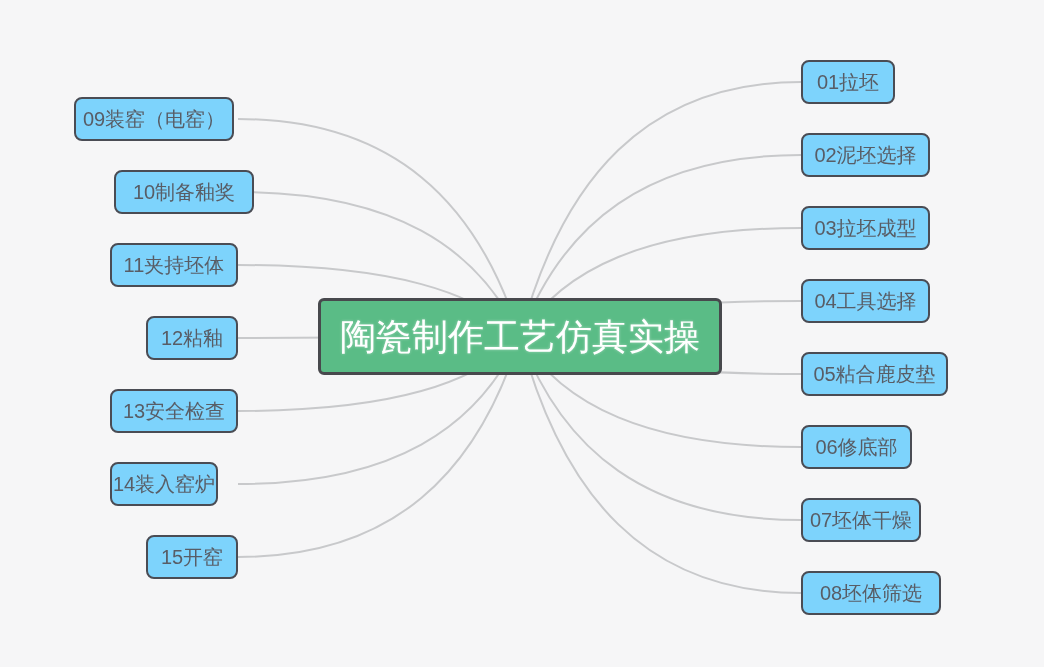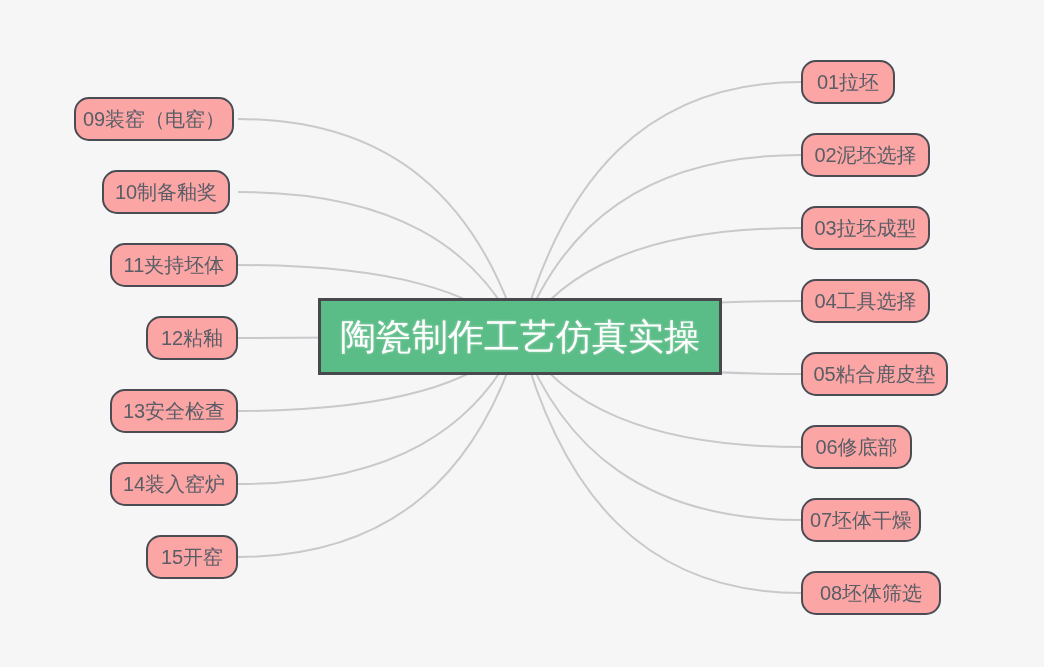--- a/index.html
+++ b/index.html
@@ -9,39 +9,39 @@
     width:1044px;height:667px;
     background:#f6f6f7;
     overflow:hidden;
   }
   .edges{position:absolute;left:0;top:0;width:1044px;height:667px;}
   .edges path{fill:none;stroke:#c8c9cb;stroke-width:2px;}
   .node{
     position:absolute;
     box-sizing:border-box;
     height:44px;
-    background:#fca5a5;
+    background:#7dd3fc;
     border:2.5px solid #4a4c54;
-    border-radius:15px;
+    border-radius:8px;
     display:flex;align-items:center;justify-content:center;
     cursor:pointer;
   }
   .node .label{
     color:#585d66;
     font-size:20px;
     line-height:1;
     white-space:nowrap;
   }
   .root{
     position:absolute;
     box-sizing:border-box;
     left:318px;top:298px;width:404px;height:77px;
     background:#5abc86;
     border:3px solid #48494d;
-    border-radius:0;
+    border-radius:6px;
     display:flex;align-items:center;justify-content:center;
     cursor:pointer;
   }
   .root .label{
     color:#ffffff;
     font-size:36px;
     line-height:1;
     white-space:nowrap;
     text-shadow:0 0 3px rgba(255,255,255,0.45);
   }
@@ -65,33 +65,33 @@
       <path d="M 520 336.5 C 562.15 314.49, 646.45 301, 801 301"></path>
       <path d="M 520 336.5 C 562.15 359.75, 646.45 374, 801 374"></path>
       <path d="M 520 336.5 C 562.15 405.01, 646.45 447, 801 447"></path>
       <path d="M 520 336.5 C 562.15 450.27, 646.45 520, 801 520"></path>
       <path d="M 520 336.5 C 562.15 495.53, 646.45 593, 801 593"></path>
     </svg>
 
   <div class="node side-left" style="left:74px;top:97px;width:160px">
     <span class="label">09装窑（电窑）</span>
   </div>
-  <div class="node side-left" style="left:102px;top:170px;width:128px">
+  <div class="node side-left" style="left:114px;top:170px;width:140px">
     <span class="label">10制备釉奖</span>
   </div>
   <div class="node side-left" style="left:110px;top:243px;width:128px">
     <span class="label">11夹持坯体</span>
   </div>
   <div class="node side-left" style="left:146px;top:316px;width:92px">
     <span class="label">12粘釉</span>
   </div>
   <div class="node side-left" style="left:110px;top:389px;width:128px">
     <span class="label">13安全检查</span>
   </div>
-  <div class="node side-left" style="left:110px;top:462px;width:128px">
+  <div class="node side-left" style="left:110px;top:462px;width:108px">
     <span class="label">14装入窑炉</span>
   </div>
   <div class="node side-left" style="left:146px;top:535px;width:92px">
     <span class="label">15开窑</span>
   </div>
 
   <div class="node side-right" style="left:801px;top:60px;width:94px">
     <span class="label">01拉坯</span>
   </div>
   <div class="node side-right" style="left:801px;top:133px;width:129px">

